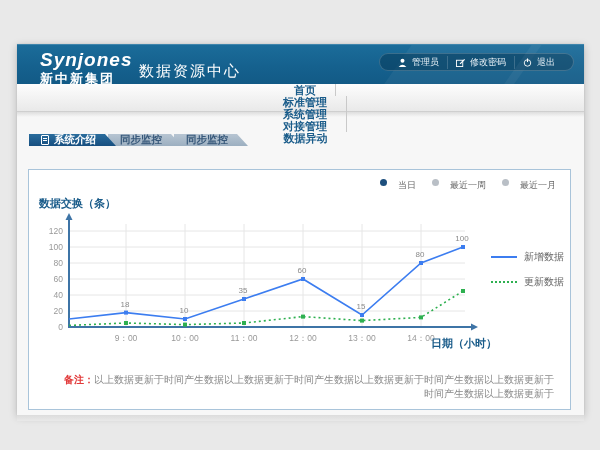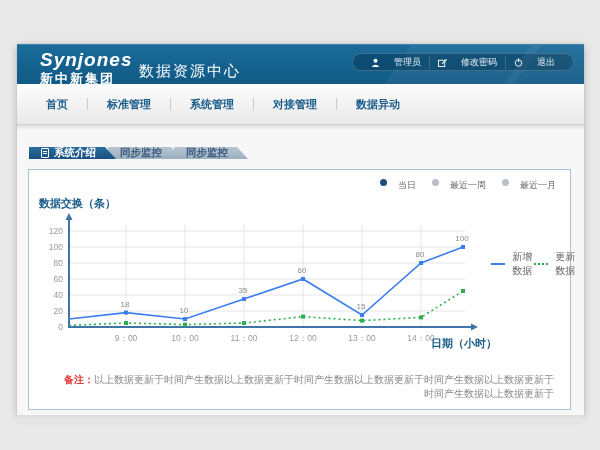--- a/index.html
+++ b/index.html
@@ -25,30 +25,30 @@
   .app-header::after  { right:-60px; }
   .logo { position:absolute; left:23px; top:5px; color:#fff; line-height:1; cursor:pointer; }
   .logo-en { font-size:19px; font-weight:bold; font-style:italic; letter-spacing:1px; }
   .logo-cn { font-size:13px; font-weight:bold; letter-spacing:2px; margin-top:3px; }
   .app-title { position:absolute; left:122px; top:17px; color:#fff; font-size:15px; letter-spacing:2px; }
   .user-pill {
     position:absolute; right:10px; top:8px; height:18px; display:flex; align-items:center;
     background:rgba(8,58,90,.55); border:1px solid rgba(255,255,255,.18);
     border-radius:9px; padding:0 10px;
   }
-  .user-item { display:flex; align-items:center; gap:14px; color:#e8f1f7; font-size:9px;
+  .user-item { display:flex; align-items:center; gap:5px; color:#e8f1f7; font-size:9px;
     padding:0 8px; cursor:pointer; white-space:nowrap; }
   .user-item + .user-item { border-left:1px solid rgba(255,255,255,.18); }
   .user-item svg { display:block; }
 
   
   .main-nav {
-    height:41px; display:flex; align-items:center;
+    height:28px; display:flex; align-items:center;
     background:linear-gradient(180deg,#fdfdfd,#e9e9e9);
-    border-bottom:1px solid #cfcfcf; padding-left:10px;
+    border-bottom:1px solid #cfcfcf; padding-left:10px;flex-direction:column;
   }
   .nav-item { font-size:11px; font-weight:bold; color:#1a5c8a; padding:0 19px; cursor:pointer;
     border-right:1px solid #c9c9c9; line-height:12px; white-space:nowrap; }
   .nav-item:last-child { border-right:none; }
   .nav-shadow { height:5px; background:linear-gradient(180deg,rgba(0,0,0,.10),rgba(0,0,0,0)); }
 
   
   .tab-bar { display:flex; margin:9px 0 0 12px; height:20px; position:relative; z-index:2; }
   .tab {
     display:flex; align-items:center; gap:5px; font-size:10.5px; font-weight:bold;
@@ -67,21 +67,21 @@
     position:absolute; left:11px; right:13px; top:125px; bottom:5px;
     background:#fff; border:1px solid #a9c4da;
   }
   .radio-legend { position:absolute; top:9px; right:14px; display:flex; gap:16px; }
   .radio-item { display:flex; align-items:flex-start; gap:11px; font-size:9px; color:#666; cursor:pointer; }
   .radio-dot { width:7px; height:7px; border-radius:50%; background:#b9bfc6; }
   .radio-dot.sel { background:#1d4f7d; }
   .y-title { position:absolute; left:10px; top:26px; font-size:11px; font-weight:bold; color:#1a5c8a; }
   .x-title { position:absolute; left:402px; top:166px; font-size:11px; font-weight:bold; color:#1a5c8a; }
   .chart-svg { position:absolute; left:0; top:40px; }
-  .series-legend { position:absolute; left:462px; top:80px; display:flex; flex-direction:row; }
+  .series-legend { position:absolute; left:462px; top:80px; display:flex; flex-direction:column; gap:11px; }
   .legend-item { display:flex; align-items:center; gap:7px; font-size:10px; color:#666; }
   .legend-line { width:26px; border-top-width:2px; }
   .note { position:absolute; left:30px; top:203px; right:16px; font-size:10px; color:#8a8a8a; line-height:1.4;text-align:right; }
   .note-label { color:#e23a3a; font-weight:bold; }
 
   .window-footer { position:absolute; left:0; right:0; bottom:-6px; height:6px;
     background:linear-gradient(180deg,#dcdcdc,#e9e9e9); }
 </style>
 </head>
 <body>

